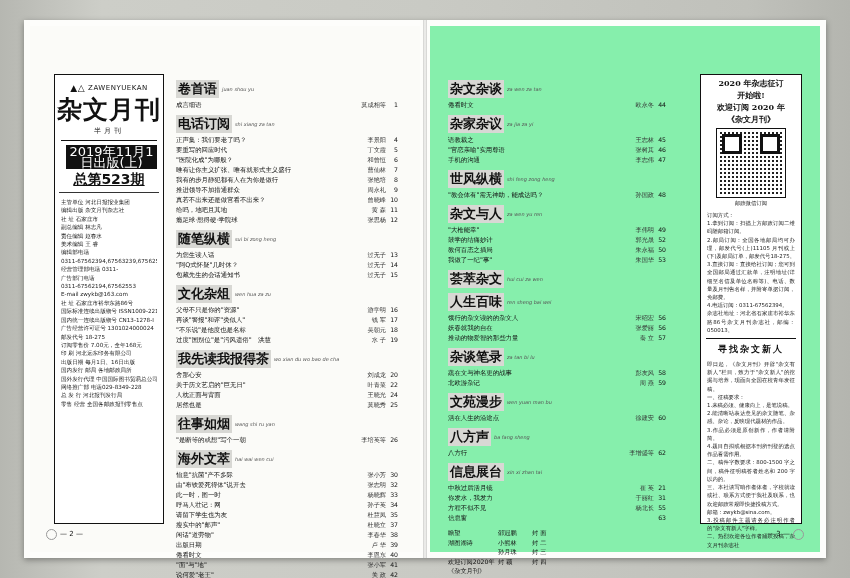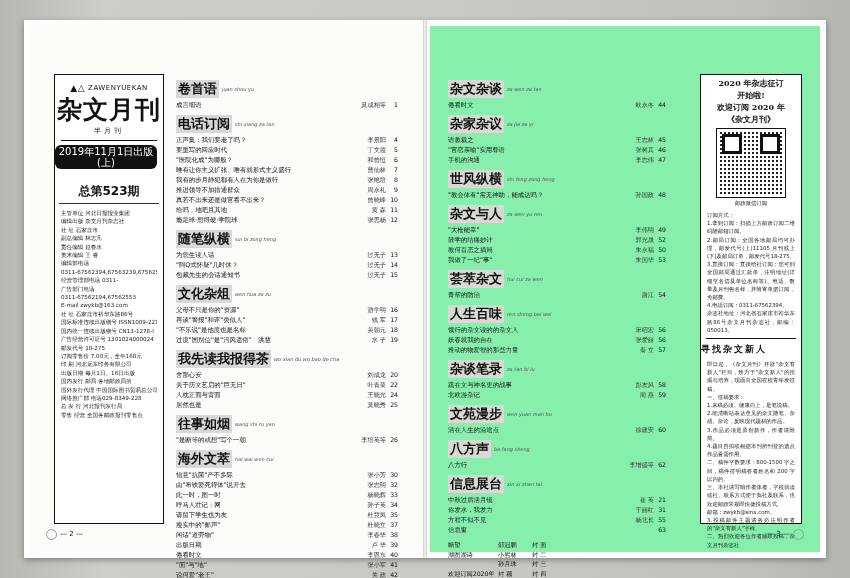--- a/index.html
+++ b/index.html
@@ -35,24 +35,24 @@
     height:15px;margin:5px 4px 0 4px;font-size:7px;letter-spacing:.5px;color:#111;
   }
   .mh-logo .mark{font-size:9px;}
   .mh-title{
     text-align:center;font-family:"DejaVu Serif","Liberation Serif",serif;
     font-weight:bold;font-size:25px;line-height:26px;letter-spacing:1px;color:#111;margin-top:2px;
   }
   .mh-sub{text-align:center;font-size:7px;letter-spacing:3px;color:#222;margin-top:3px;}
   .mh-rule{height:1px;background:#111;margin:4px 6px;}
   .mh-issue{
-    margin:2px 6px 0 0;background:#111;color:#fff;text-align:center;
-    font-size:10px;line-height:11px;padding:1px 0;border-radius:6px;
-  }
-  .mh-issue2{text-align:center;font-size:12px;color:#111;margin-top:14px;font-weight:bold;}
+    margin:2px 6px 0 11px;background:#111;color:#fff;text-align:center;
+    font-size:13px;line-height:11px;padding:1px 0;
+  }
+  .mh-issue2{text-align:center;font-size:14px;color:#111;margin-top:2px;font-weight:bold;text-decoration:underline;}
   .mh-body{margin:5px 6px 0 6px;font-size:5.6px;line-height:8.4px;color:#1b1b1b;}
   .mh-body div{white-space:nowrap;overflow:hidden;}
   .mh-hr{height:1px;background:#333;margin:3px 4px;}
 
   
   .toc{position:absolute;left:146px;top:50px;width:222px;}
   .toc-r{position:absolute;left:18px;top:50px;width:218px;}
   .sec{margin-bottom:5px;}
   .sec-head{
     display:flex;align-items:center;gap:3px;margin:4px 0 2px 0;
@@ -90,21 +90,21 @@
   }
   .qr:before,.qr:after{
     content:"";position:absolute;width:14px;height:14px;border:3px solid #111;background:#fff;
   }
   .qr:before{left:2px;top:2px;}
   .qr:after{right:2px;top:2px;}
   .qr-cap{text-align:center;font-size:5.4px;color:#222;}
   .promo-body{margin:4px 6px;font-size:5.4px;line-height:8.2px;color:#1b1b1b;text-align:justify;}
   .promo-hr{height:1px;background:#111;margin:4px 5px;}
   .promo-h2{
-    font-family:"DejaVu Serif","Liberation Serif",serif;font-weight:bold;
+    text-align:center;font-family:"DejaVu Serif","Liberation Serif",serif;font-weight:bold;
     font-size:9px;color:#111;margin:3px 0 2px 0;letter-spacing:2px;
   }
 
   
   .folio{position:absolute;bottom:14px;font-size:7px;color:#111;}
   .folio.l{left:30px;}
   .folio.r{right:30px;}
   .corner{
     position:absolute;width:9px;height:9px;border:1px solid #999;border-radius:50%;
   }
@@ -497,26 +497,20 @@
               <span class="dots"></span>
               <span class="a">朱国华</span>
               <span class="p">53</span>
             </div>
           </div>
           <div class="sec">
             <div class="sec-head">
               <span class="cn">荟萃杂文</span>
               <span class="en">hui cui za wen</span>
             </div>
-            <div class="item">
-              <span class="t">青帮的防治</span>
-              <span class="dots"></span>
-              <span class="a">唐江</span>
-              <span class="p">54</span>
-            </div>
           </div>
           <div class="sec">
             <div class="sec-head">
               <span class="cn">人生百味</span>
               <span class="en">ren sheng bai wei</span>
             </div>
             <div class="item">
               <span class="t">饿行的杂文读的的杂文人</span>
               <span class="dots"></span>
               <span class="a">宋绍宏</span>

